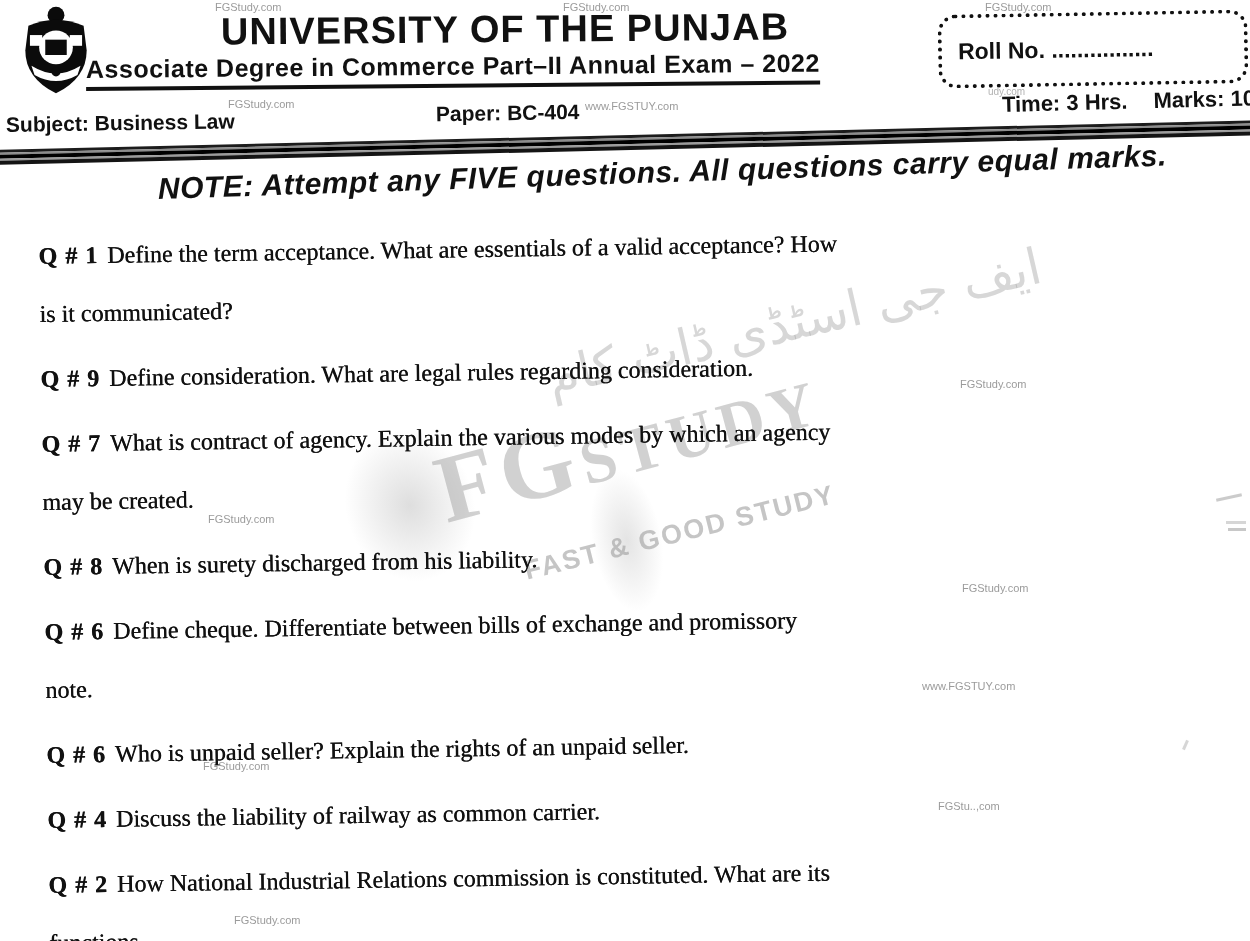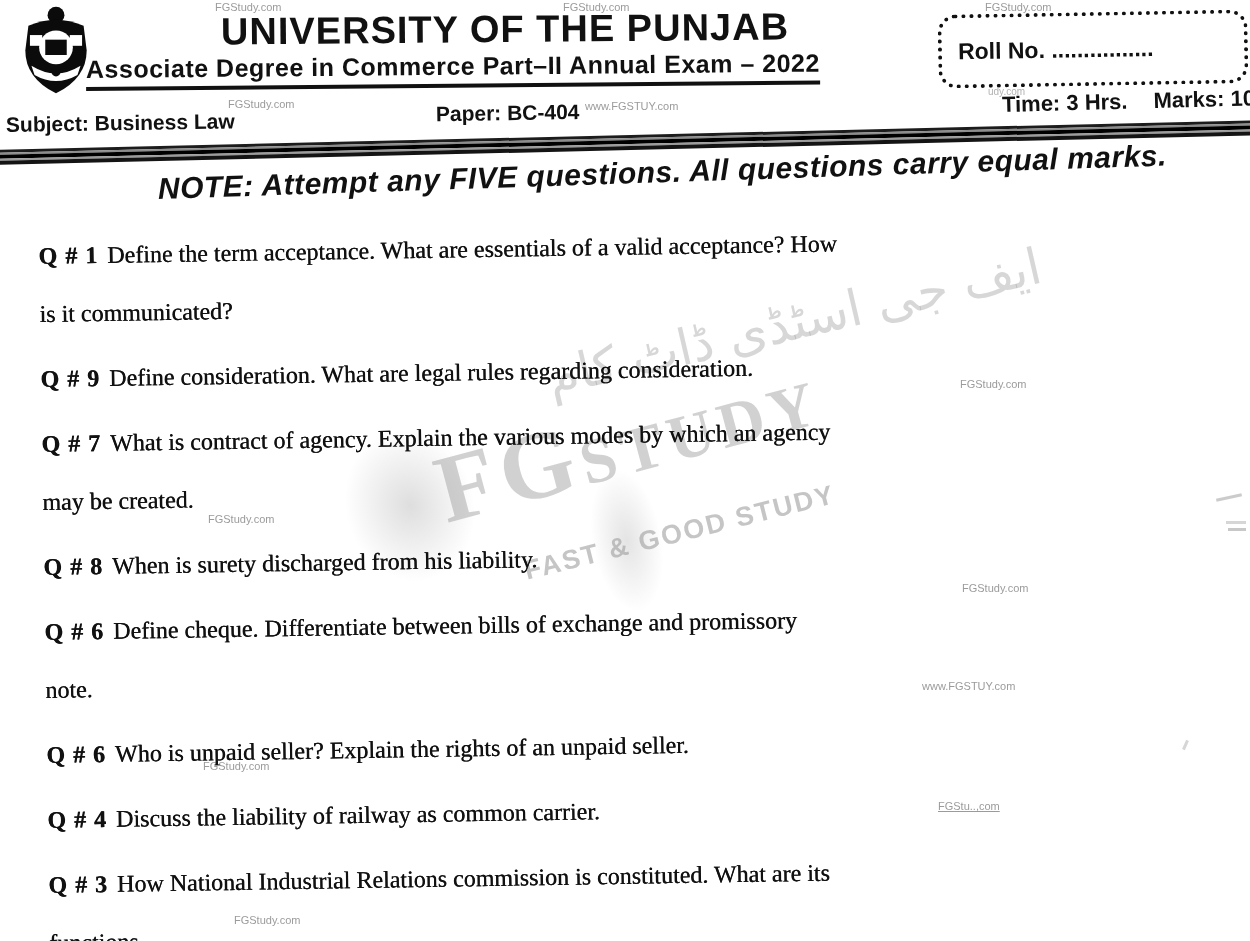--- a/index.html
+++ b/index.html
@@ -111,21 +111,21 @@
     <span class="wm-small" style="left:563px;top:1px;">FGStudy.com</span>
     <span class="wm-small" style="left:985px;top:1px;">FGStudy.com</span>
     <span class="wm-small" style="left:228px;top:98px;">FGStudy.com</span>
     <span class="wm-small" style="left:585px;top:100px;">www.FGSTUY.com</span>
     <span class="wm-small" style="left:988px;top:86px;color:#b3b3b3;font-size:10px;">udy.com</span>
     <span class="wm-small" style="left:960px;top:378px;">FGStudy.com</span>
     <span class="wm-small" style="left:208px;top:513px;">FGStudy.com</span>
     <span class="wm-small" style="left:962px;top:582px;">FGStudy.com</span>
     <span class="wm-small" style="left:922px;top:680px;">www.FGSTUY.com</span>
     <span class="wm-small" style="left:203px;top:760px;">FGStudy.com</span>
-    <span class="wm-small" style="left:938px;top:800px;text-decoration:underline;">FGStu..,com</span>
+    <span class="wm-small" style="left:938px;top:800px;">FGStu..,com</span>
     <span class="wm-small" style="left:234px;top:914px;">FGStudy.com</span>
 
     <div class="wm-paw"></div>
     <div class="wm-blob2"></div>
     <div class="wm-urdu">ایف جی اسٹڈی ڈاٹ کام</div>
     <div class="wm-big"><span class="fg">FG</span><span class="study">STUDY</span></div>
     <div class="wm-tag">FAST &amp; GOOD STUDY</div>
 
     <div class="art art1"></div>
     <div class="art art2"></div>
@@ -205,18 +205,18 @@
 
     <div class="question">
       <div class="qline"><span class="qlabel">Q # 6</span><span>Who is unpaid seller? Explain the rights of an unpaid seller.</span></div>
     </div>
 
     <div class="question">
       <div class="qline"><span class="qlabel">Q # 4</span><span>Discuss the liability of railway as common carrier.</span></div>
     </div>
 
     <div class="question">
-      <div class="qline"><span class="qlabel">Q # 3</span><span>How National Industrial Relations commission is constituted. What are its</span></div>
+      <div class="qline"><span class="qlabel">Q # 2</span><span>How National Industrial Relations commission is constituted. What are its</span></div>
       <div class="qline">functions.</div>
     </div>
 
   </div>
 </div>
 
 </body></html>

